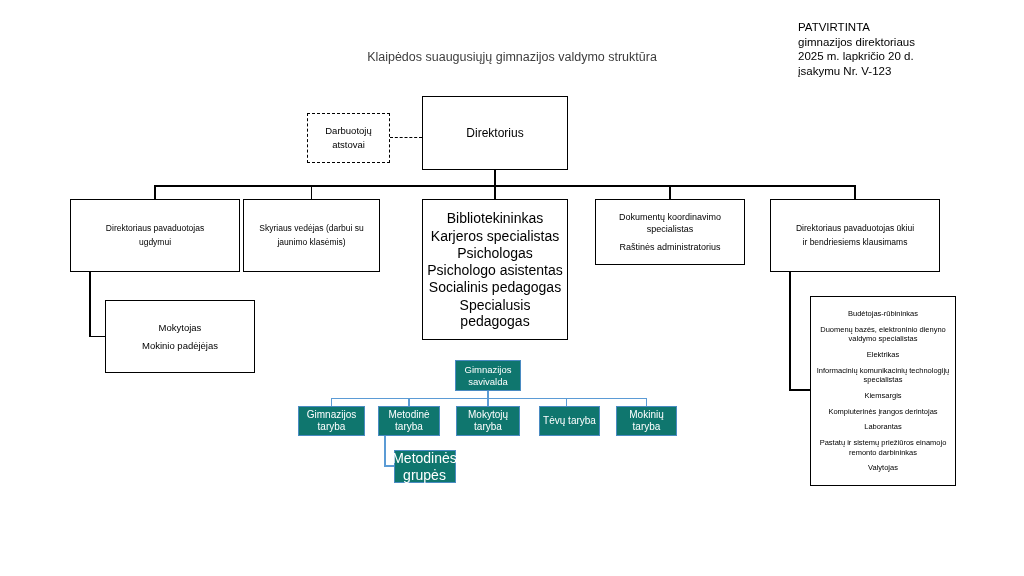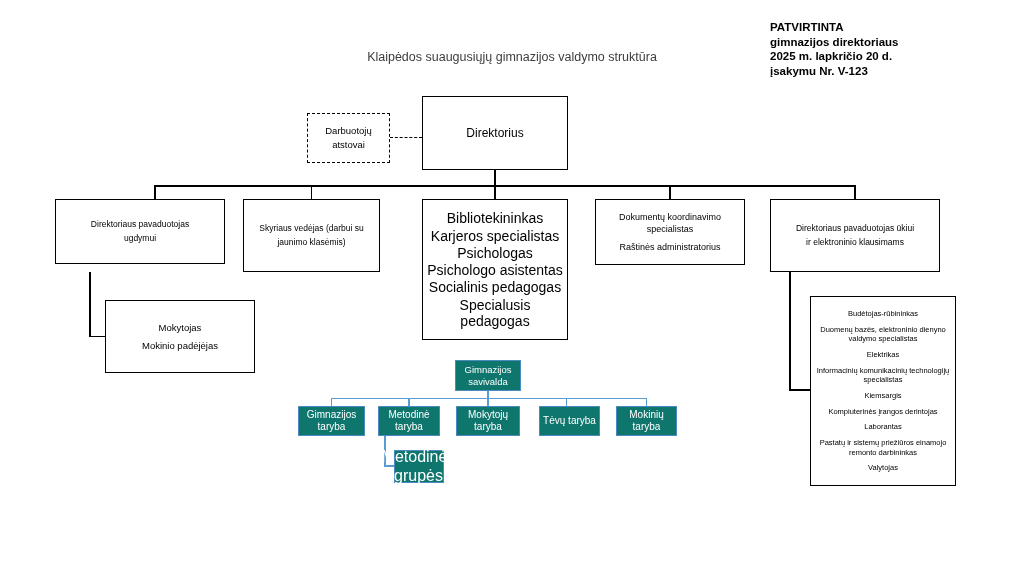--- a/index.html
+++ b/index.html
@@ -3,22 +3,22 @@
 <meta charset="utf-8">
 <style>
   * { margin:0; padding:0; box-sizing:border-box; }
   html,body { background:#ffffff; }
   body { font-family:"Liberation Sans", sans-serif; width:1024px; height:576px; color:#000; }
   .canvas { position:relative; width:1024px; height:576px; background:#fff; overflow:hidden; }
 
   .title { position:absolute; left:262px; top:50px; width:500px; text-align:center;
            font-size:12.5px; color:#3d3d3d; }
 
-  .approval { position:absolute; left:770px; top:20px; width:175px;
-              font-size:11.5px; font-weight:bold; line-height:14.6px; }
+  .approval { position:absolute; left:798px; top:20px; width:175px;
+              font-size:11.5px; font-weight:normal; line-height:14.6px; }
 
   .box { position:absolute; background:#fff; border:1.5px solid #000;
          display:flex; flex-direction:column; align-items:center; justify-content:center;
          text-align:center; }
   .box span { display:block; }
 
   .dashedbox { border:1px dashed #000; }
 
   .ln  { position:absolute; background:#000; }
   .dashln { position:absolute; height:0; border-top:1.5px dashed #000; background:none; }
@@ -57,21 +57,21 @@
 
   <div class="box" style="left:422px;top:96px;width:146px;height:74px;font-size:12px;">
     <span>Direktorius</span>
   </div>
 
   <div class="box dashedbox" style="left:307px;top:113px;width:83px;height:50px;font-size:9.5px;line-height:1.5;">
     <span>Darbuotojų</span>
     <span>atstovai</span>
   </div>
 
-  <div class="box" style="left:55px;top:199px;width:170px;height:65px;font-size:8.5px;line-height:1.6;">
+  <div class="box" style="left:70px;top:199px;width:170px;height:73px;font-size:8.5px;line-height:1.6;">
     <span>Direktoriaus pavaduotojas</span>
     <span>ugdymui</span>
   </div>
 
   <div class="box" style="left:243px;top:199px;width:137px;height:73px;font-size:8.5px;line-height:1.6;">
     <span>Skyriaus vedėjas (darbui su</span>
     <span>jaunimo klasėmis)</span>
   </div>
 
   <div class="box" style="left:422px;top:199px;width:146px;height:141px;font-size:14px;justify-content:space-evenly;padding:9px 4px;">
@@ -83,21 +83,21 @@
     <span>Specialusis pedagogas</span>
   </div>
 
   <div class="box" style="left:595px;top:199px;width:150px;height:66px;font-size:9px;justify-content:space-evenly;padding:6px 8px;line-height:1.35;text-align:center;">
     <span>Dokumentų koordinavimo specialistas</span>
     <span>Raštinės administratorius</span>
   </div>
 
   <div class="box" style="left:770px;top:199px;width:170px;height:73px;font-size:8.5px;line-height:1.6;">
     <span>Direktoriaus pavaduotojas ūkiui</span>
-    <span>ir elektroninio klausimams</span>
+    <span>ir bendriesiems klausimams</span>
   </div>
 
   <div class="box" style="left:105px;top:300px;width:150px;height:73px;font-size:9.5px;row-gap:7px;">
     <span>Mokytojas</span>
     <span>Mokinio padėjėjas</span>
   </div>
 
   <div class="box" style="left:810px;top:296px;width:146px;height:190px;font-size:7.5px;justify-content:space-evenly;padding:6px 3px;line-height:1.25;">
     <span>Budėtojas-rūbininkas</span>
     <span>Duomenų bazės,  elektroninio dienyno valdymo specialistas</span>
@@ -137,17 +137,17 @@
   </div>
 
   <div class="blue" style="left:539px;top:406px;width:61px;height:30px;font-size:10px;">
     <span>Tėvų taryba</span>
   </div>
 
   <div class="blue" style="left:616px;top:406px;width:61px;height:30px;font-size:10px;">
     <span>Mokinių taryba</span>
   </div>
 
-  <div class="blue" style="left:393.5px;top:450px;width:50px;height:33px;font-size:16px;text-align:center;">
+  <div class="blue" style="left:393.5px;top:450px;width:62px;height:33px;font-size:14px;text-align:center;">
     <span>Metodinės grupės</span>
   </div>
 
 </div>
 
 </body></html>

